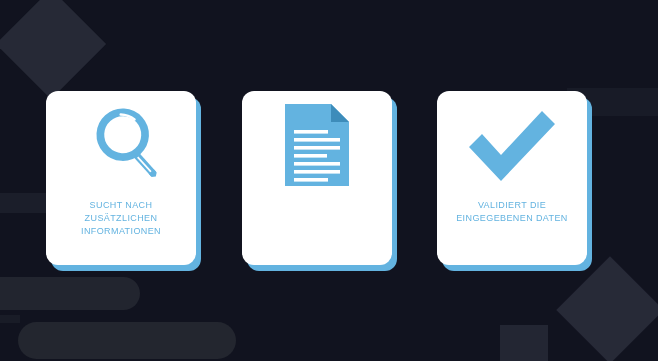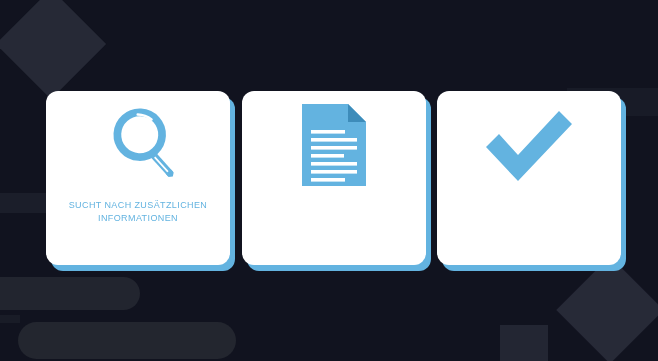--- a/index.html
+++ b/index.html
@@ -86,21 +86,21 @@
   .cards {
     position: absolute;
     left: 0;
     top: 0;
     width: 658px;
     height: 361px;
   }
   .card {
     position: absolute;
     top: 91px;
-    width: 184px;
+    width: 150px;
     height: 174px;
     background: #ffffff;
     border-radius: 12px;
     box-shadow: 5px 6px 0 0 #63b3e0;
     display: flex;
     flex-direction: column;
     align-items: flex-end;
   }
   .card-1 { left: 46px; }
   .card-2 { left: 242px; }
@@ -171,16 +171,17 @@
         </svg>
       </div>
     </div>
 
     <div class="card card-3">
       <div class="icon-wrap">
         <svg width="92" height="76" viewBox="0 0 92 76" aria-hidden="true">
           <path d="M3 40 L16 27 L35 48 L76 4 L89 17 L35 74 Z" fill="#63b3e0"></path>
         </svg>
       </div>
+      <div class="card-label">VALIDIERT DIE EINGEGEBENEN DATEN</div>
     </div>
 
   </div>
 </div>
 
 </body></html>

